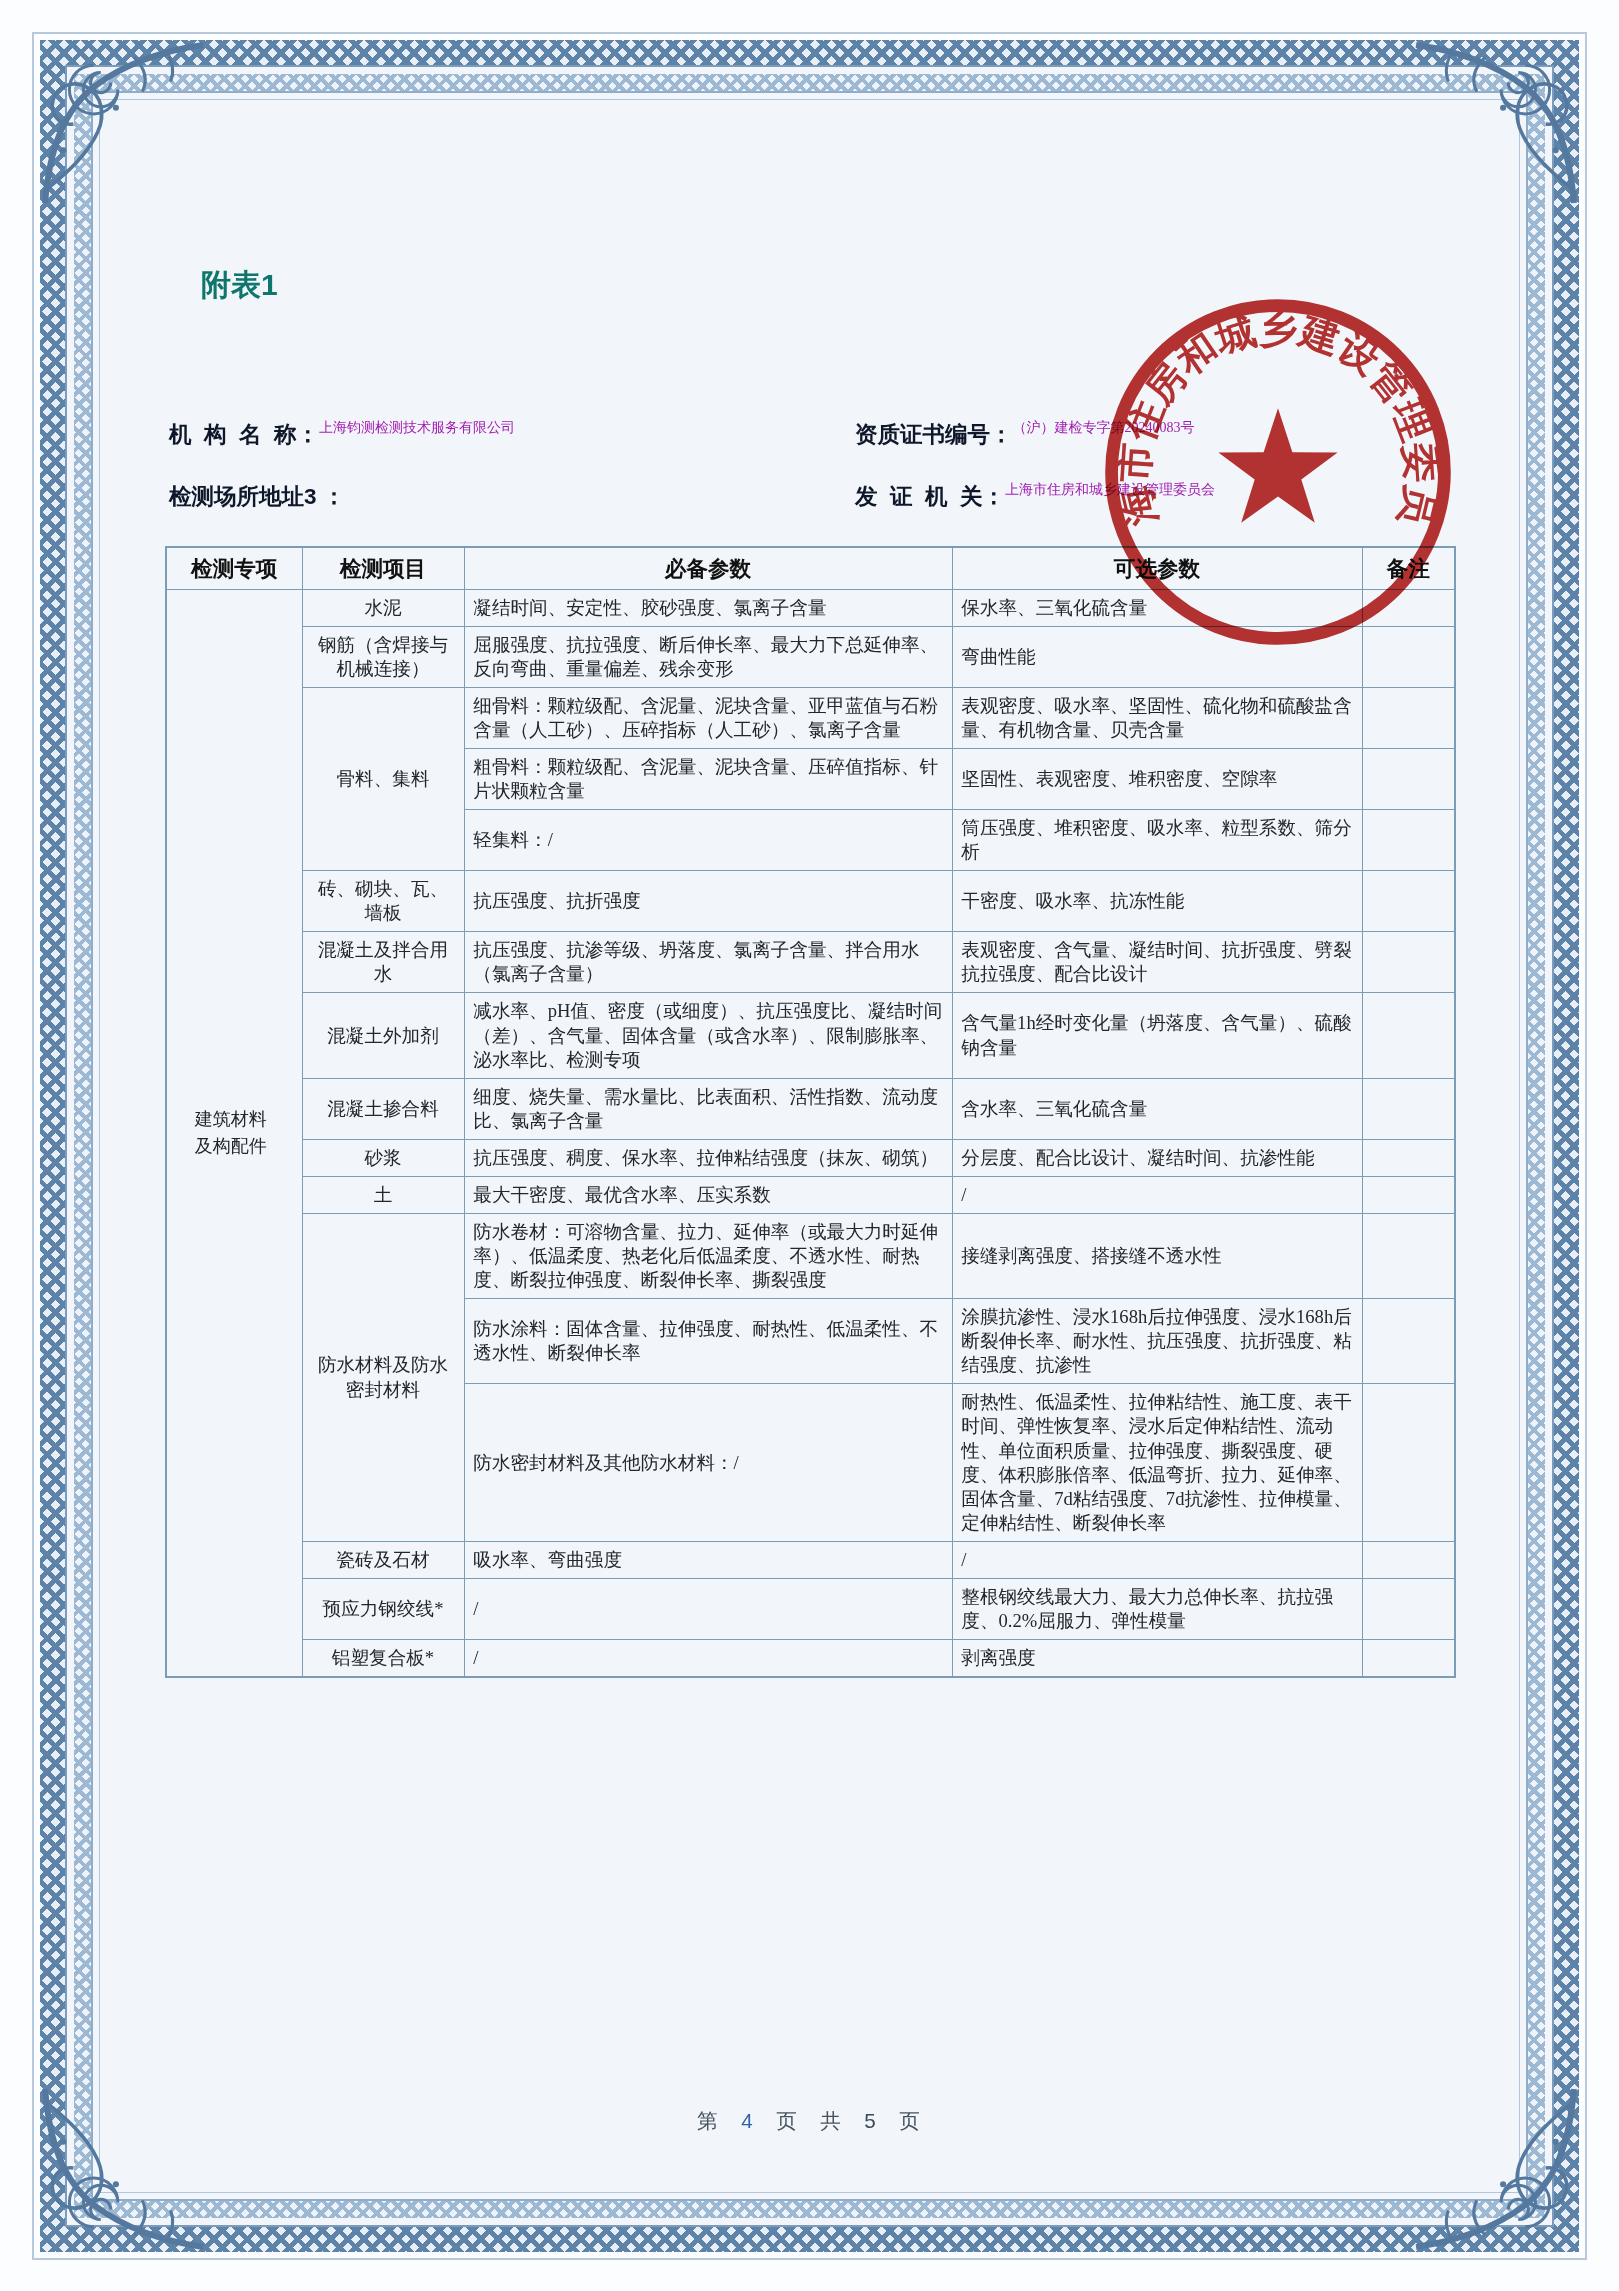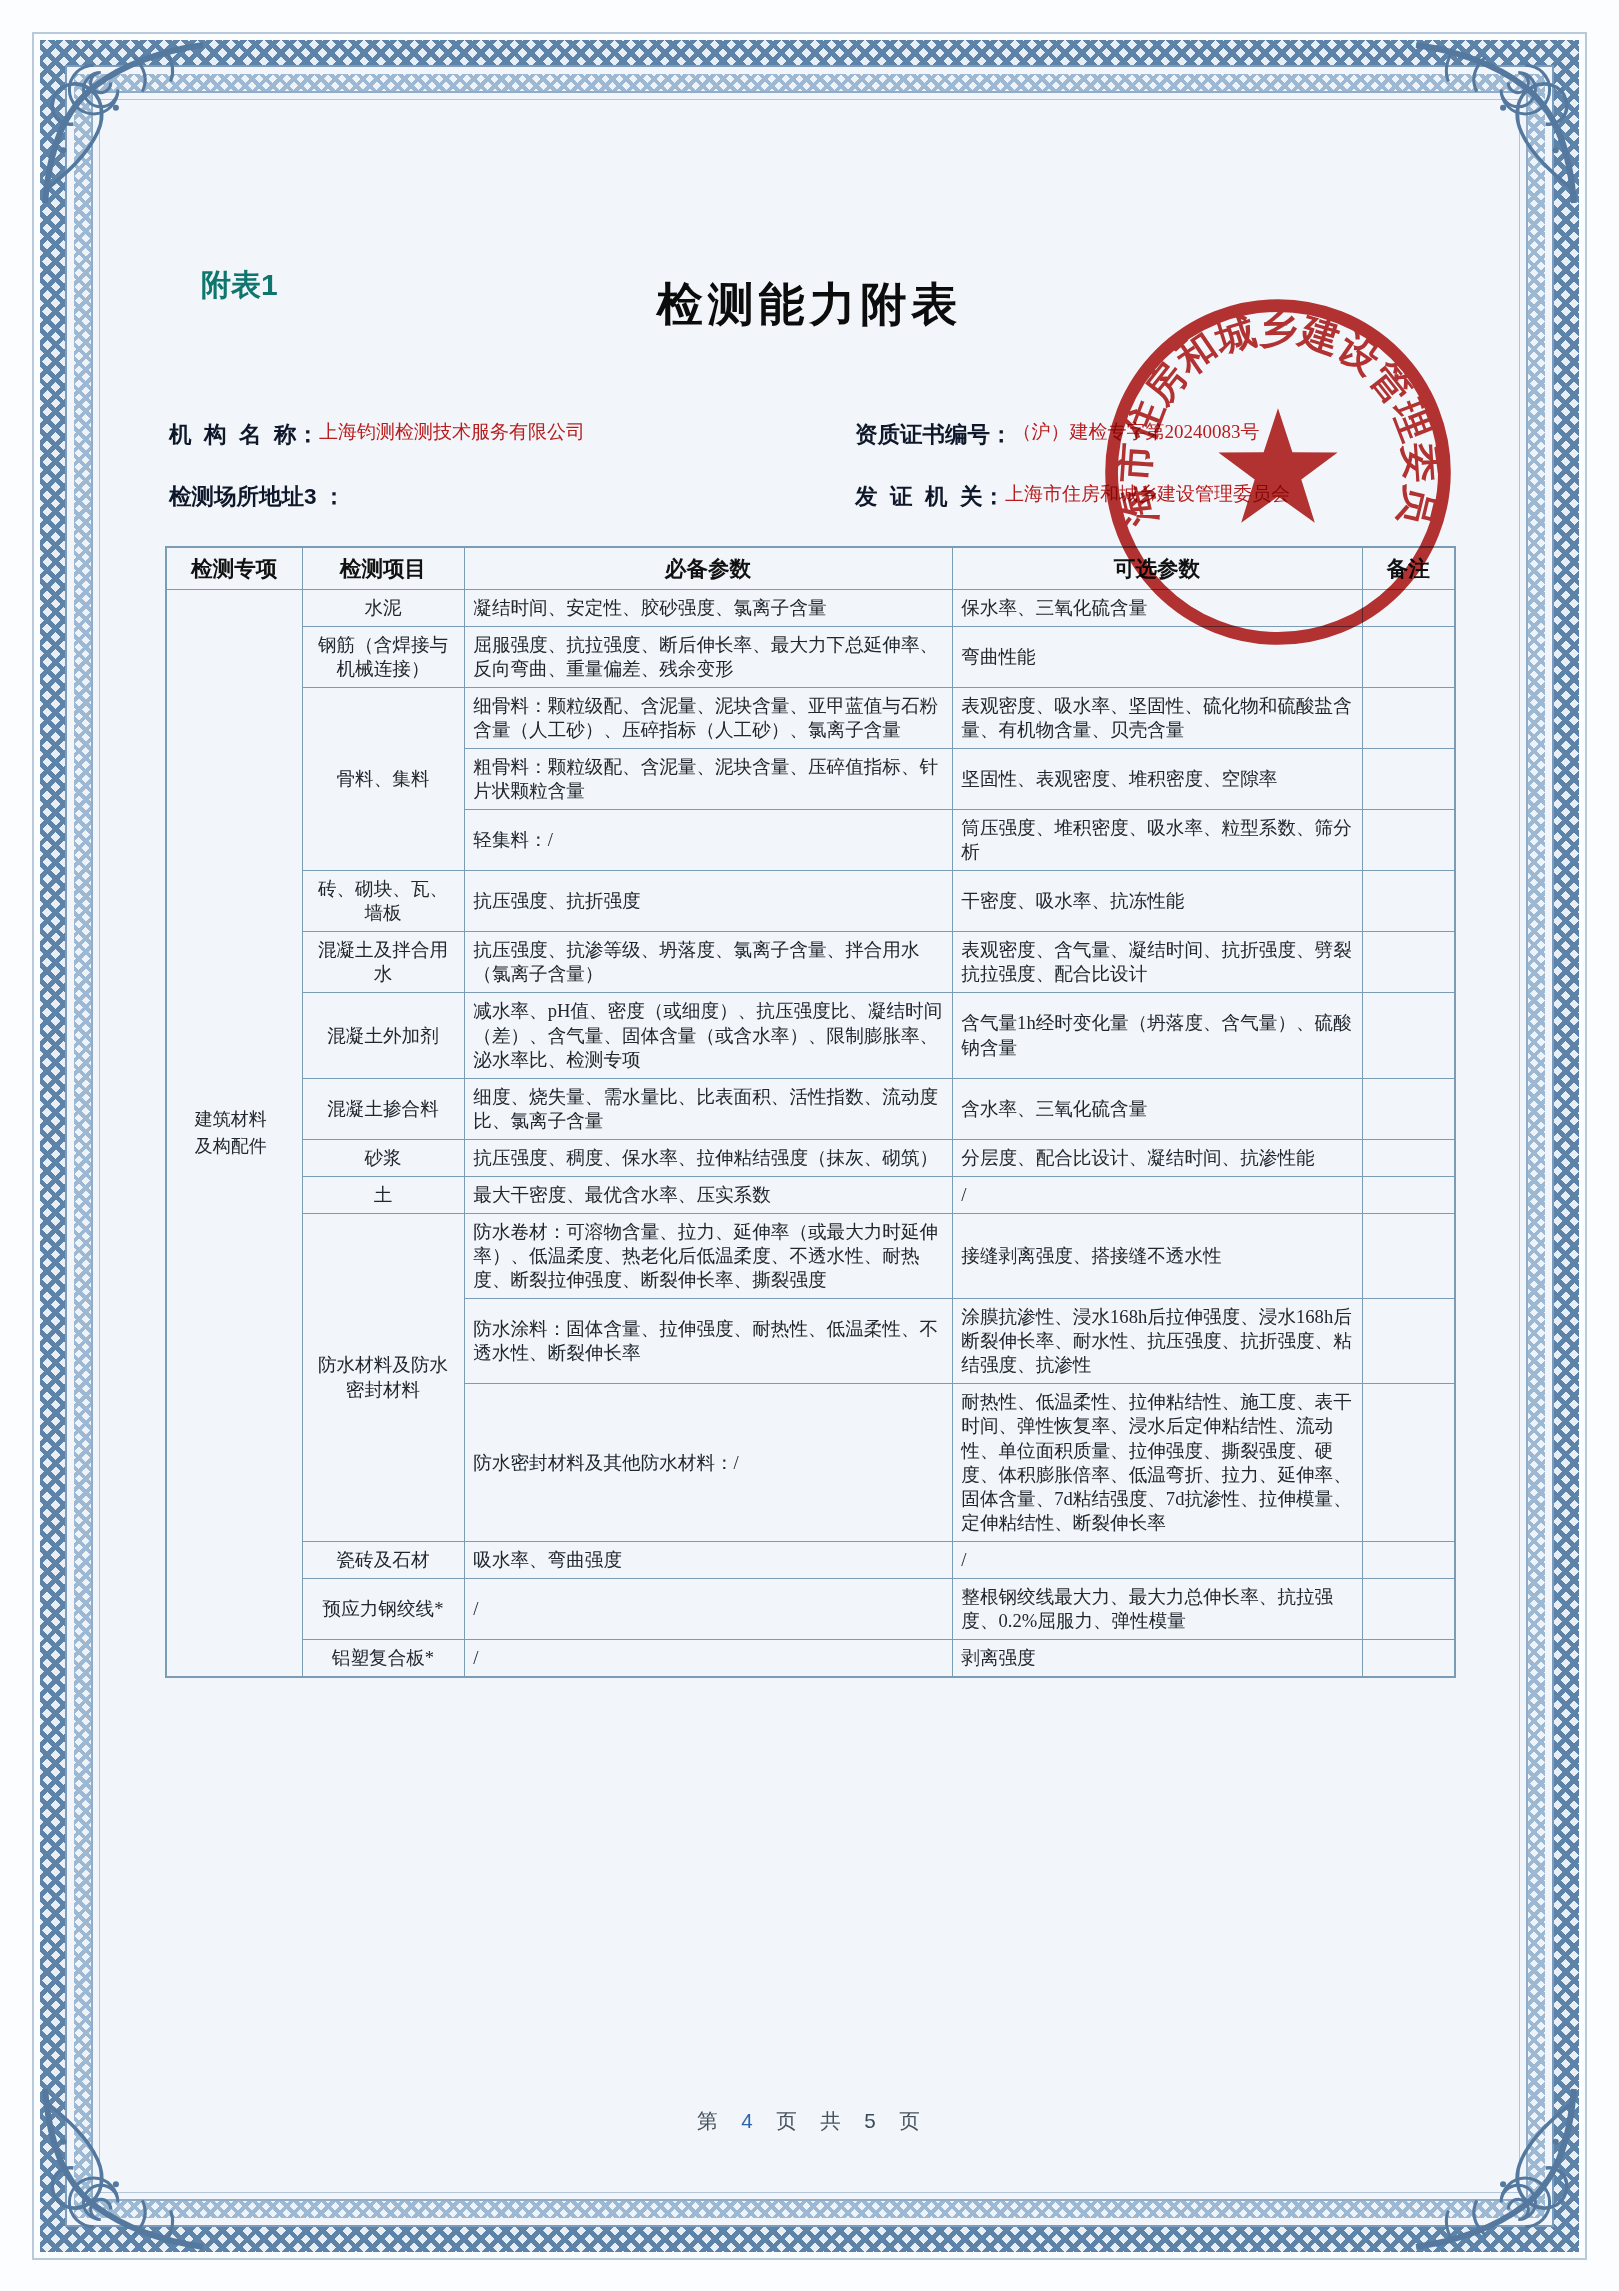--- a/index.html
+++ b/index.html
@@ -31,21 +31,21 @@
   
   .sheet-label{position:absolute;left:201px;top:265px;font-size:30px;font-weight:bold;color:#0f766e;z-index:5;}
   .page-title{position:absolute;left:0;right:0;top:274px;text-align:center;
               font-size:46px;font-weight:bold;letter-spacing:4.9px;color:#0c0c0c;z-index:5;}
 
   
   .info{position:absolute;left:169px;top:419px;width:1308px;z-index:5;
         display:grid;grid-template-columns:686px 1fr;row-gap:31px;}
   .info .row{display:flex;align-items:flex-start;}
   .info .lbl{font-weight:bold;font-size:22.5px;white-space:pre;flex:0 0 auto;color:#0f172a;}
-  .info .val{font-family:"Liberation Serif",serif;font-size:19px;line-height:1.35;color:#b91c1c;}
+  .info .val{font-family:"Liberation Serif",serif;font-size:14px;line-height:1.35;color:#a21caf;}
   .val-addr{width:404px;}
   .val-issuer{width:331px;}
 
   
   table.cap{position:absolute;left:165px;top:546px;width:1289px;z-index:5;
             border-collapse:collapse;table-layout:fixed;border:2px solid #7b9cb5;background:rgba(0,0,0,0);}
   table.cap th{font-size:21.6px;font-weight:bold;padding:5.9px 3.9px;text-align:center;
                border:1.5px solid #7b9cb5;color:#111;}
   table.cap td{border:1.5px solid #7b9cb5;padding:5.9px 8.8px;vertical-align:middle;
                font-family:"Liberation Serif",serif;font-size:18.6px;line-height:1.3;color:#21272e;}
@@ -113,21 +113,20 @@
       <path d="M8 164 C 12 112, 26 72, 58 48 C 88 26, 122 14, 164 8" stroke-width="6"></path>
       <path d="M10 150 C 30 134, 50 116, 60 94 C 68 76, 64 58, 50 50 C 36 42, 20 48, 16 62 C 12 76, 22 88, 36 86" stroke-width="3.5"></path>
       <path d="M56 28 a24 24 0 1 0 24 24 a17 17 0 1 1 -17 -17 a10 10 0 1 0 10 10" stroke-width="3"></path>
       <path d="M96 20 C 106 30, 110 42, 104 54 M128 14 C 134 24, 136 34, 132 44" stroke-width="3"></path>
       <circle cx="78" cy="70" r="3" fill="#54789e" stroke="none"></circle>
       <circle cx="26" cy="112" r="3" fill="#54789e" stroke="none"></circle>
     </svg>
   </div>
 
   <div class="sheet-label">附表1</div>
-  <div class="page-title">检测能力附表</div>
 
   <div class="info">
     <div class="row">
       <span class="lbl">机  构  名  称：</span>
       <span class="val">上海钧测检测技术服务有限公司</span>
     </div>
     <div class="row">
       <span class="lbl">资质证书编号：</span>
       <span class="val">（沪）建检专字第20240083号</span>
     </div>

